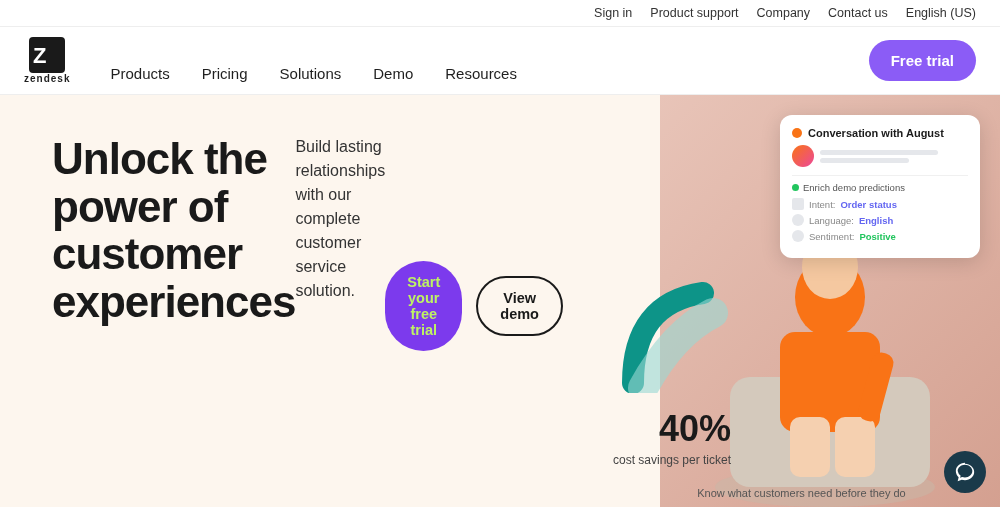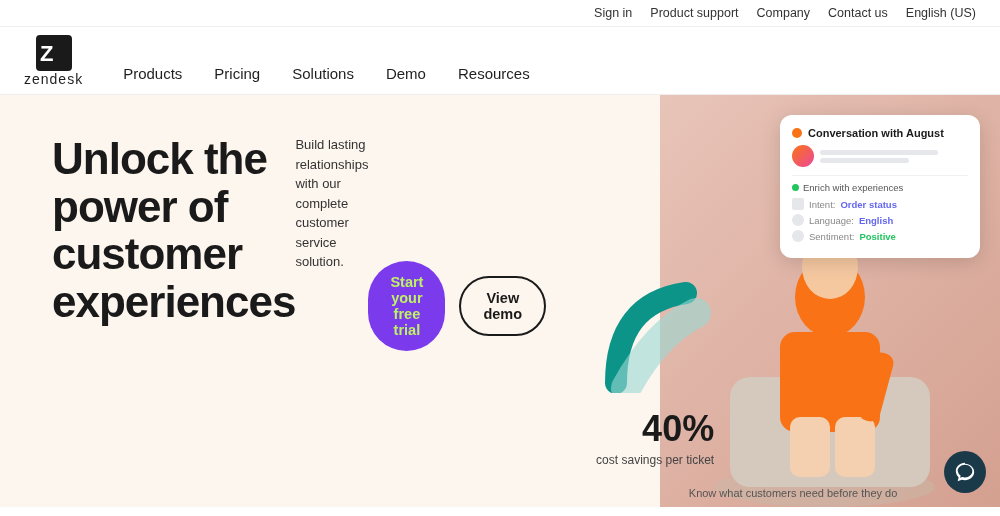--- a/index.html
+++ b/index.html
@@ -36,24 +36,24 @@
       display: flex;
       flex-direction: column;
       align-items: center;
       margin-right: 40px;
     }
     .logo-icon {
       width: 36px;
       height: 36px;
     }
     .logo-text {
-      font-size: 14px;
+      font-size: 10px;
       color: #1f1f1f;
       letter-spacing: 1px;
-      font-weight: 400;
+      font-weight: 700;
     }
     .nav-links {
       display: flex;
       gap: 32px;
       flex: 1;
       margin-top: 26px;
     }
     .nav-link {
       font-size: 15px;
       color: #1f1f1f;
@@ -91,21 +91,21 @@
     }
     .hero-headline {
       font-size: 44px;
       font-weight: 900;
       color: #1a1a1a;
       line-height: 1.08;
       margin-bottom: 18px;
       letter-spacing: -1px;
     }
     .hero-subtext {
-      font-size: 13px;
+      font-size: 16px;
       color: #333;
       line-height: 1.5;
       margin-bottom: 28px;
       max-width: 370px;
     }
     .hero-buttons {
       display: flex;
       gap: 14px;
       align-items: center;
     }
@@ -330,20 +330,21 @@
     </svg>
     <span class="logo-text">zendesk</span>
   </div>
   <div class="nav-links">
     <a class="nav-link">Products</a>
     <a class="nav-link">Pricing</a>
     <a class="nav-link">Solutions</a>
     <a class="nav-link">Demo</a>
     <a class="nav-link">Resources</a>
   </div>
+  <button class="free-trial-btn">Free trial</button>
 </nav>
 
 <section class="hero">
 
   <div class="hero-left">
     <h1 class="hero-headline">Unlock the power of customer experiences</h1>
     <p class="hero-subtext">Build lasting relationships with our complete customer service solution.</p>
     <div class="hero-buttons">
       <button class="btn-primary">Start your free trial</button>
       <button class="btn-secondary">View demo</button>
@@ -396,21 +397,21 @@
       <div class="conv-avatar-row">
         <div class="conv-avatar"></div>
         <div class="conv-lines">
           <div class="conv-line medium"></div>
           <div class="conv-line short"></div>
         </div>
       </div>
       <div class="conv-divider"></div>
       <div class="conv-section-title">
         <span class="green-dot"></span>
-        <span>Enrich with experiences</span>
+        <span>Enrich demo predictions</span>
       </div>
       <div class="conv-row">
         <div class="conv-row-icon"></div>
         <span class="conv-row-label">Intent:</span>
         <span class="conv-row-value">Order status</span>
       </div>
       <div class="conv-row">
         <div class="conv-row-icon" style="border-radius:50%;"></div>
         <span class="conv-row-label">Language:</span>
         <span class="conv-row-value">English</span>

